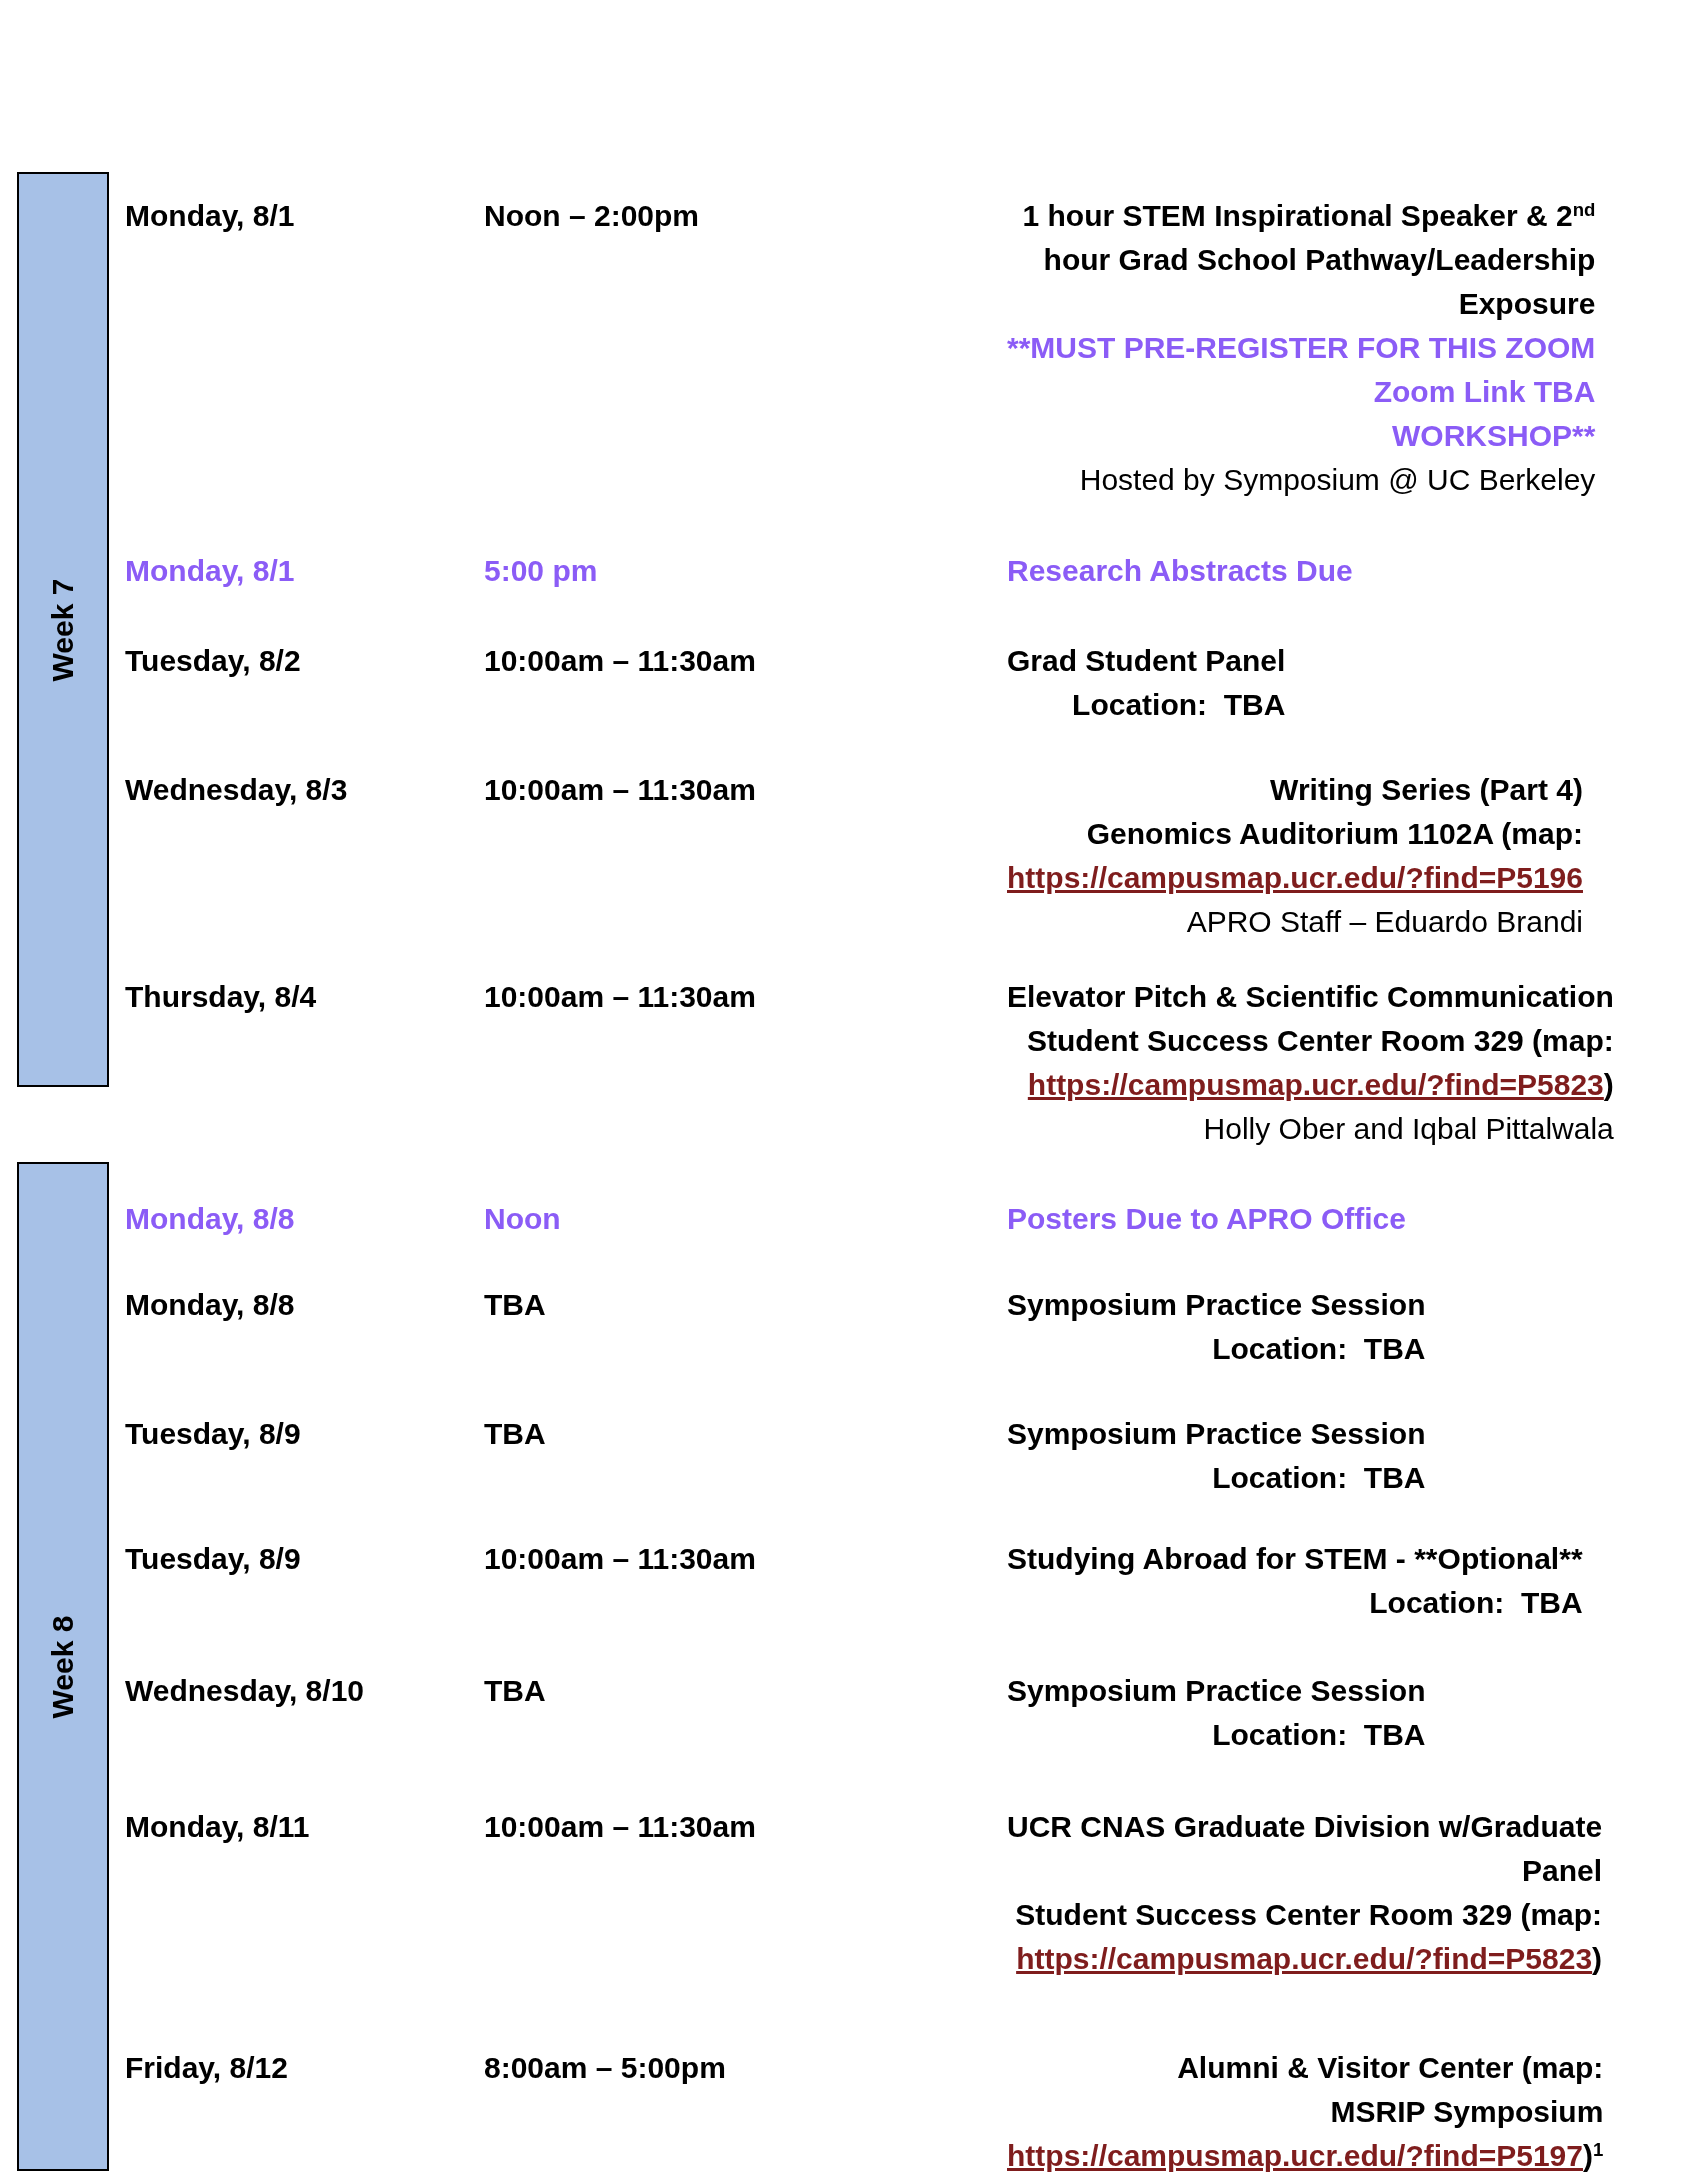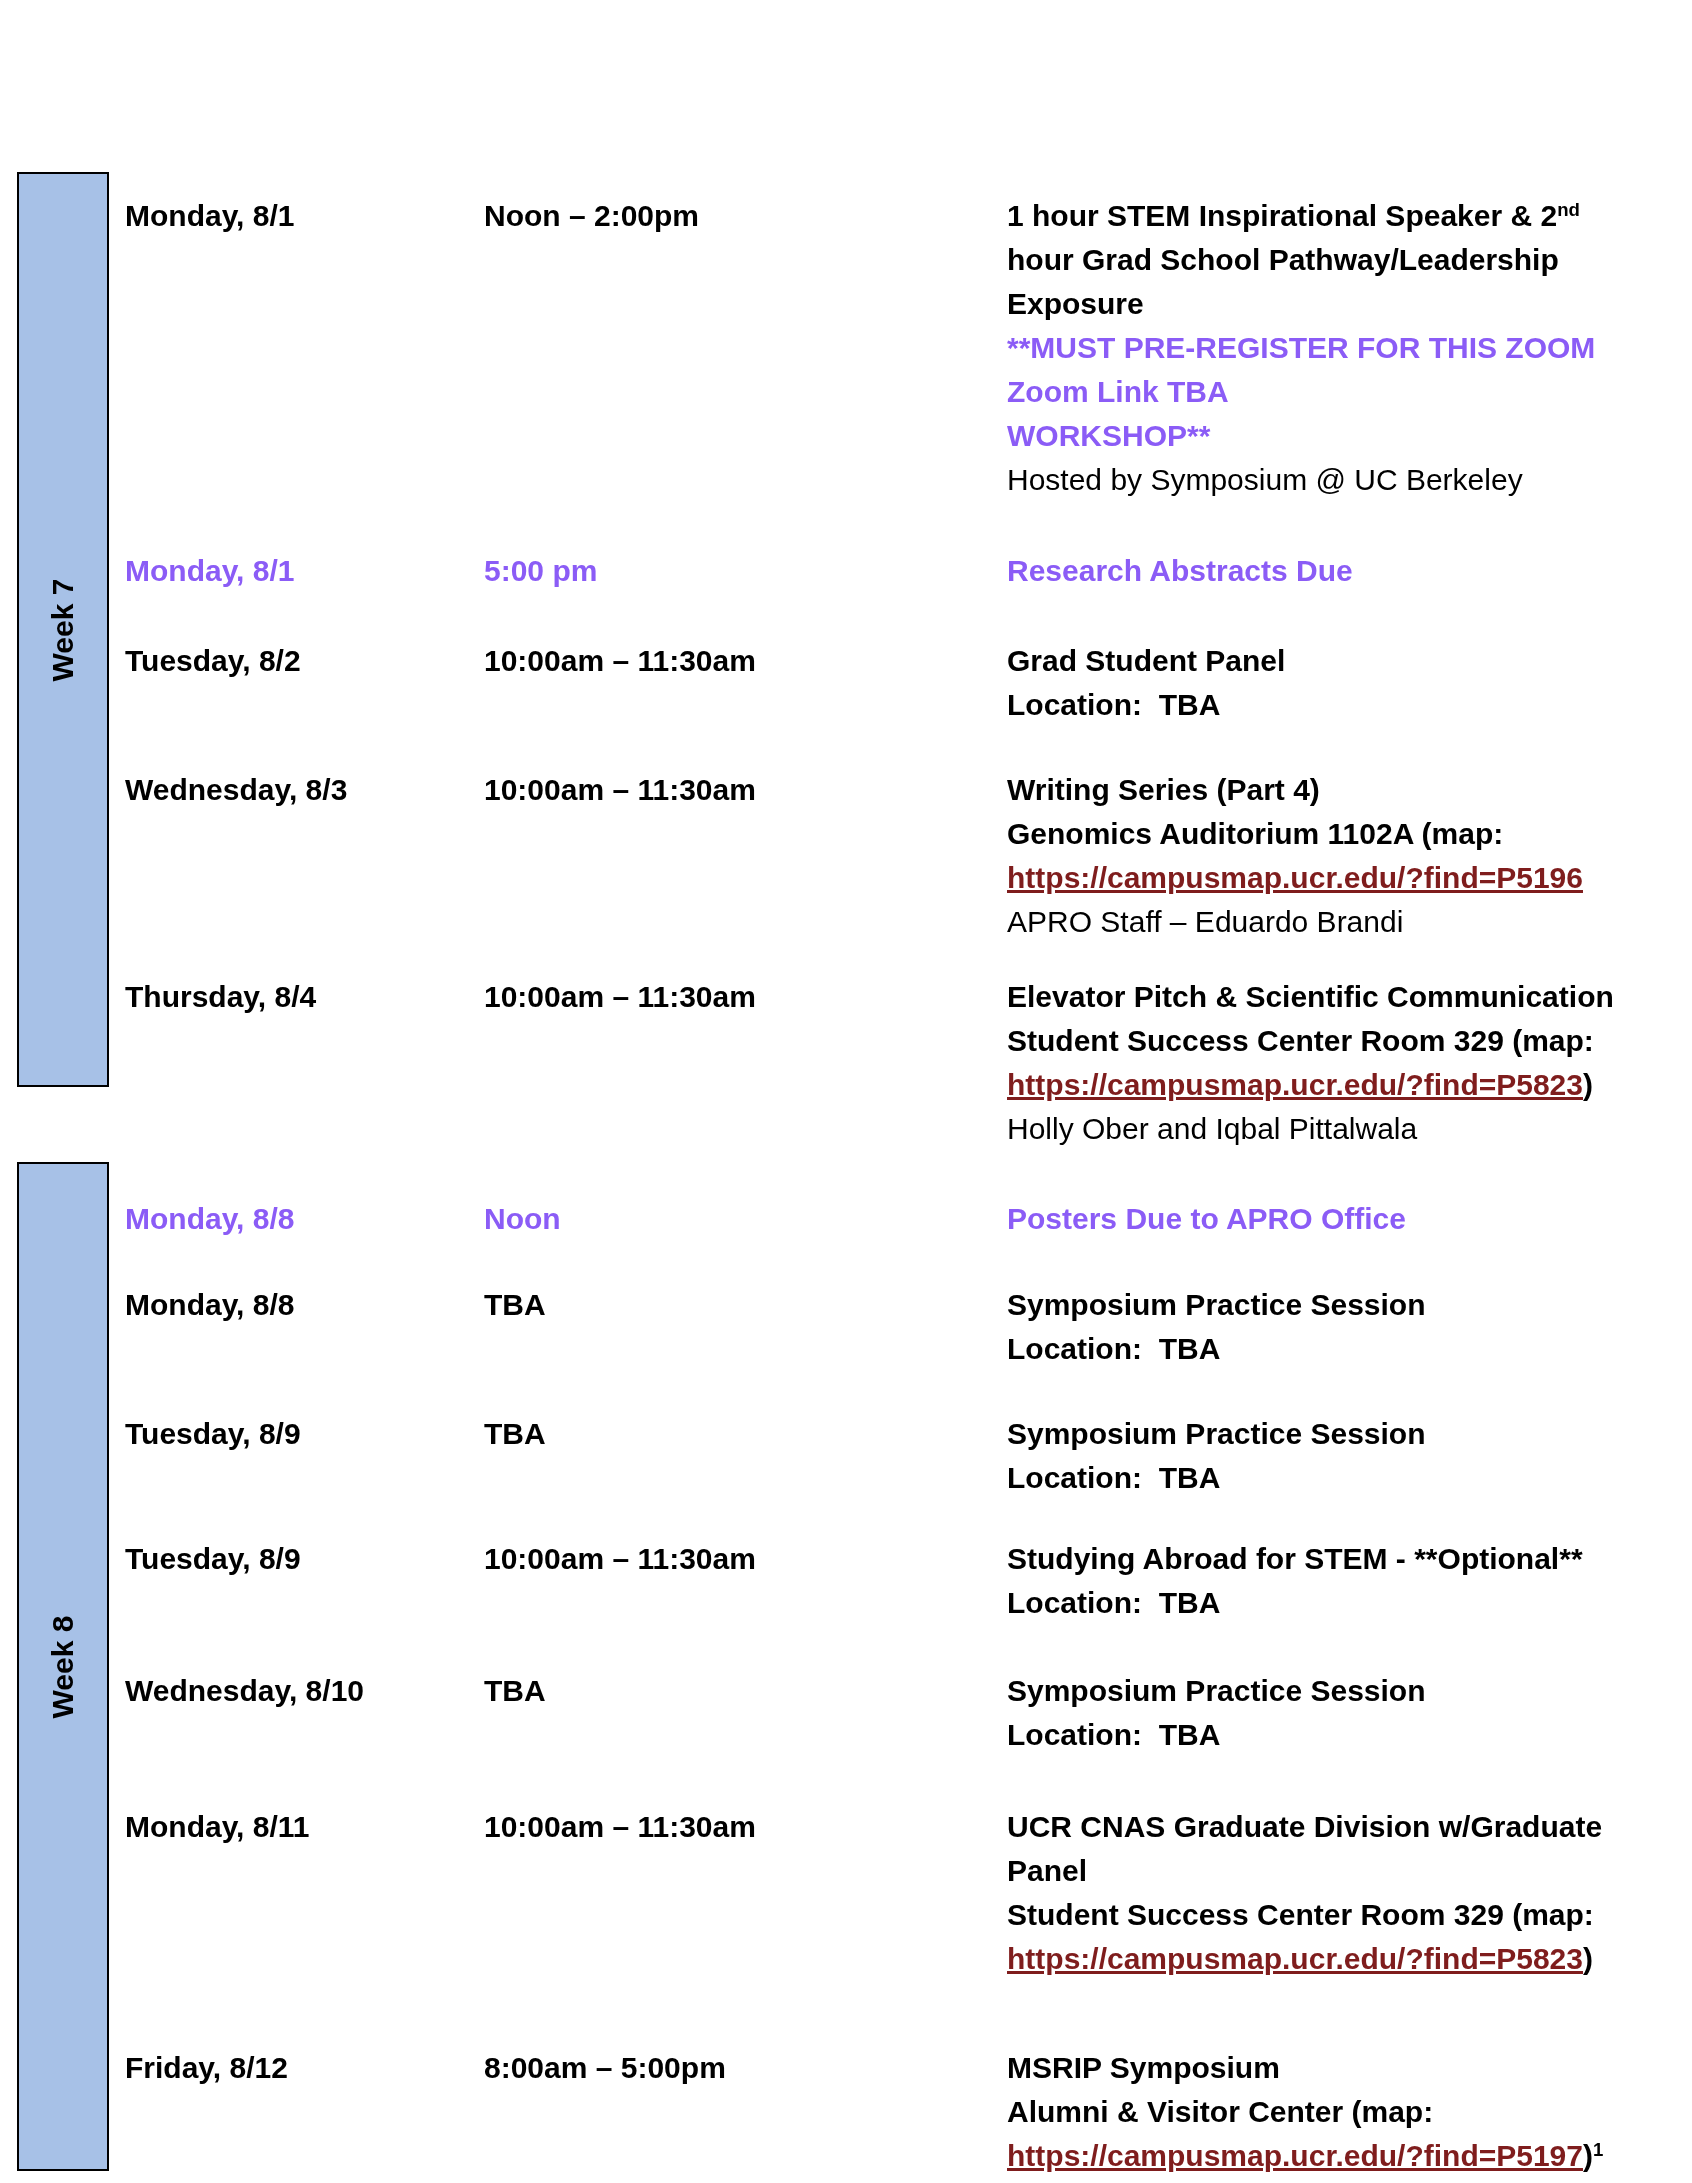--- a/index.html
+++ b/index.html
@@ -32,21 +32,21 @@
   }
   .row{position:absolute;left:0;width:1692px;}
   .day{
     position:absolute;left:125px;top:0;
     white-space:pre;line-height:44px;
   }
   .time{
     position:absolute;left:484px;top:0;width:418px;
     text-align:left;white-space:pre;line-height:44px;
   }
-  .desc{position:absolute;left:1007px;top:0;}
+  .desc{position:absolute;left:1007px;top:0;text-align:right;}
   .line{height:44px;line-height:44px;white-space:pre;}
   .red{color:#8b5cf6;}
   .reg{font-weight:normal;}
   a.maplink{
     color:#7f1d1d;
     text-decoration:underline;
     font-weight:bold;
     cursor:pointer;
   }
   sup{font-size:0.62em;vertical-align:0.55em;line-height:0;}
@@ -169,20 +169,20 @@
       <div class="line">Panel</div>
       <div class="line">Student Success Center Room 329 (map:</div>
       <div class="line"><a class="maplink">https://campusmap.ucr.edu/?find=P5823</a><span>)</span></div>
     </div>
   </div>
 
   <div class="row" style="top:2046px;">
     <div class="day">Friday, 8/12</div>
     <div class="time">8:00am – 5:00pm</div>
     <div class="desc">
+      <div class="line">Alumni &amp; Visitor Center (map:</div>
       <div class="line">MSRIP Symposium</div>
-      <div class="line">Alumni &amp; Visitor Center (map:</div>
       <div class="line"><a class="maplink">https://campusmap.ucr.edu/?find=P5197</a><span>)</span><sup>1</sup></div>
     </div>
   </div>
 
 </div>
 
 
 </body></html>

